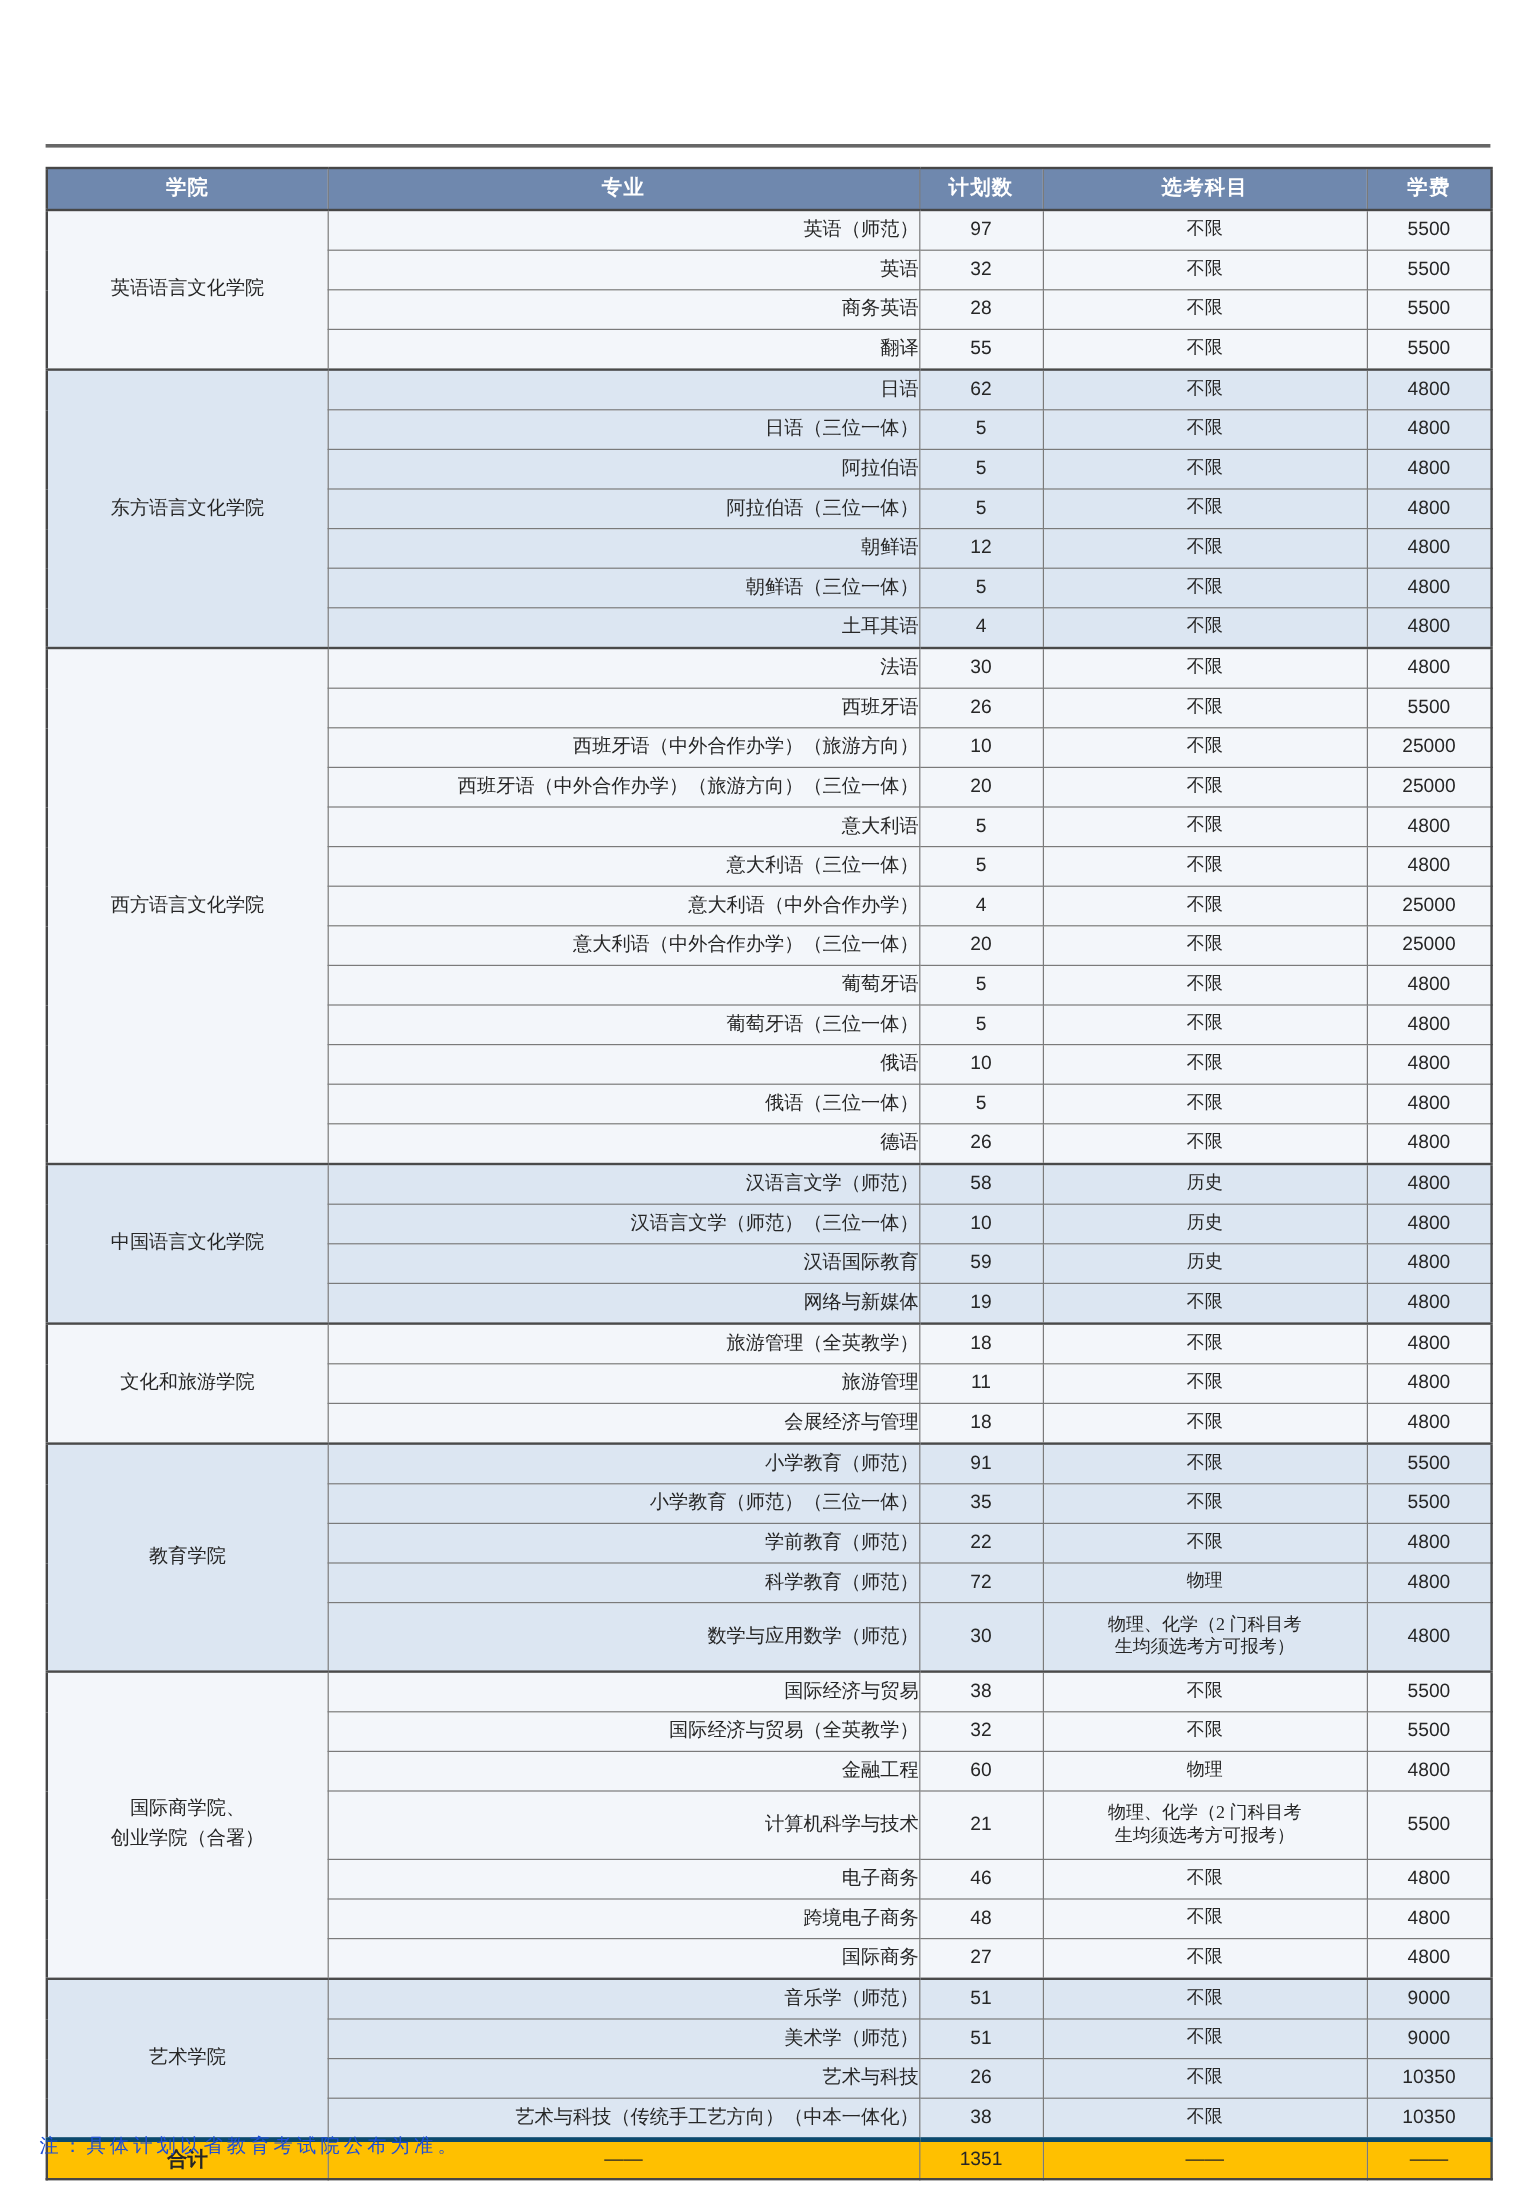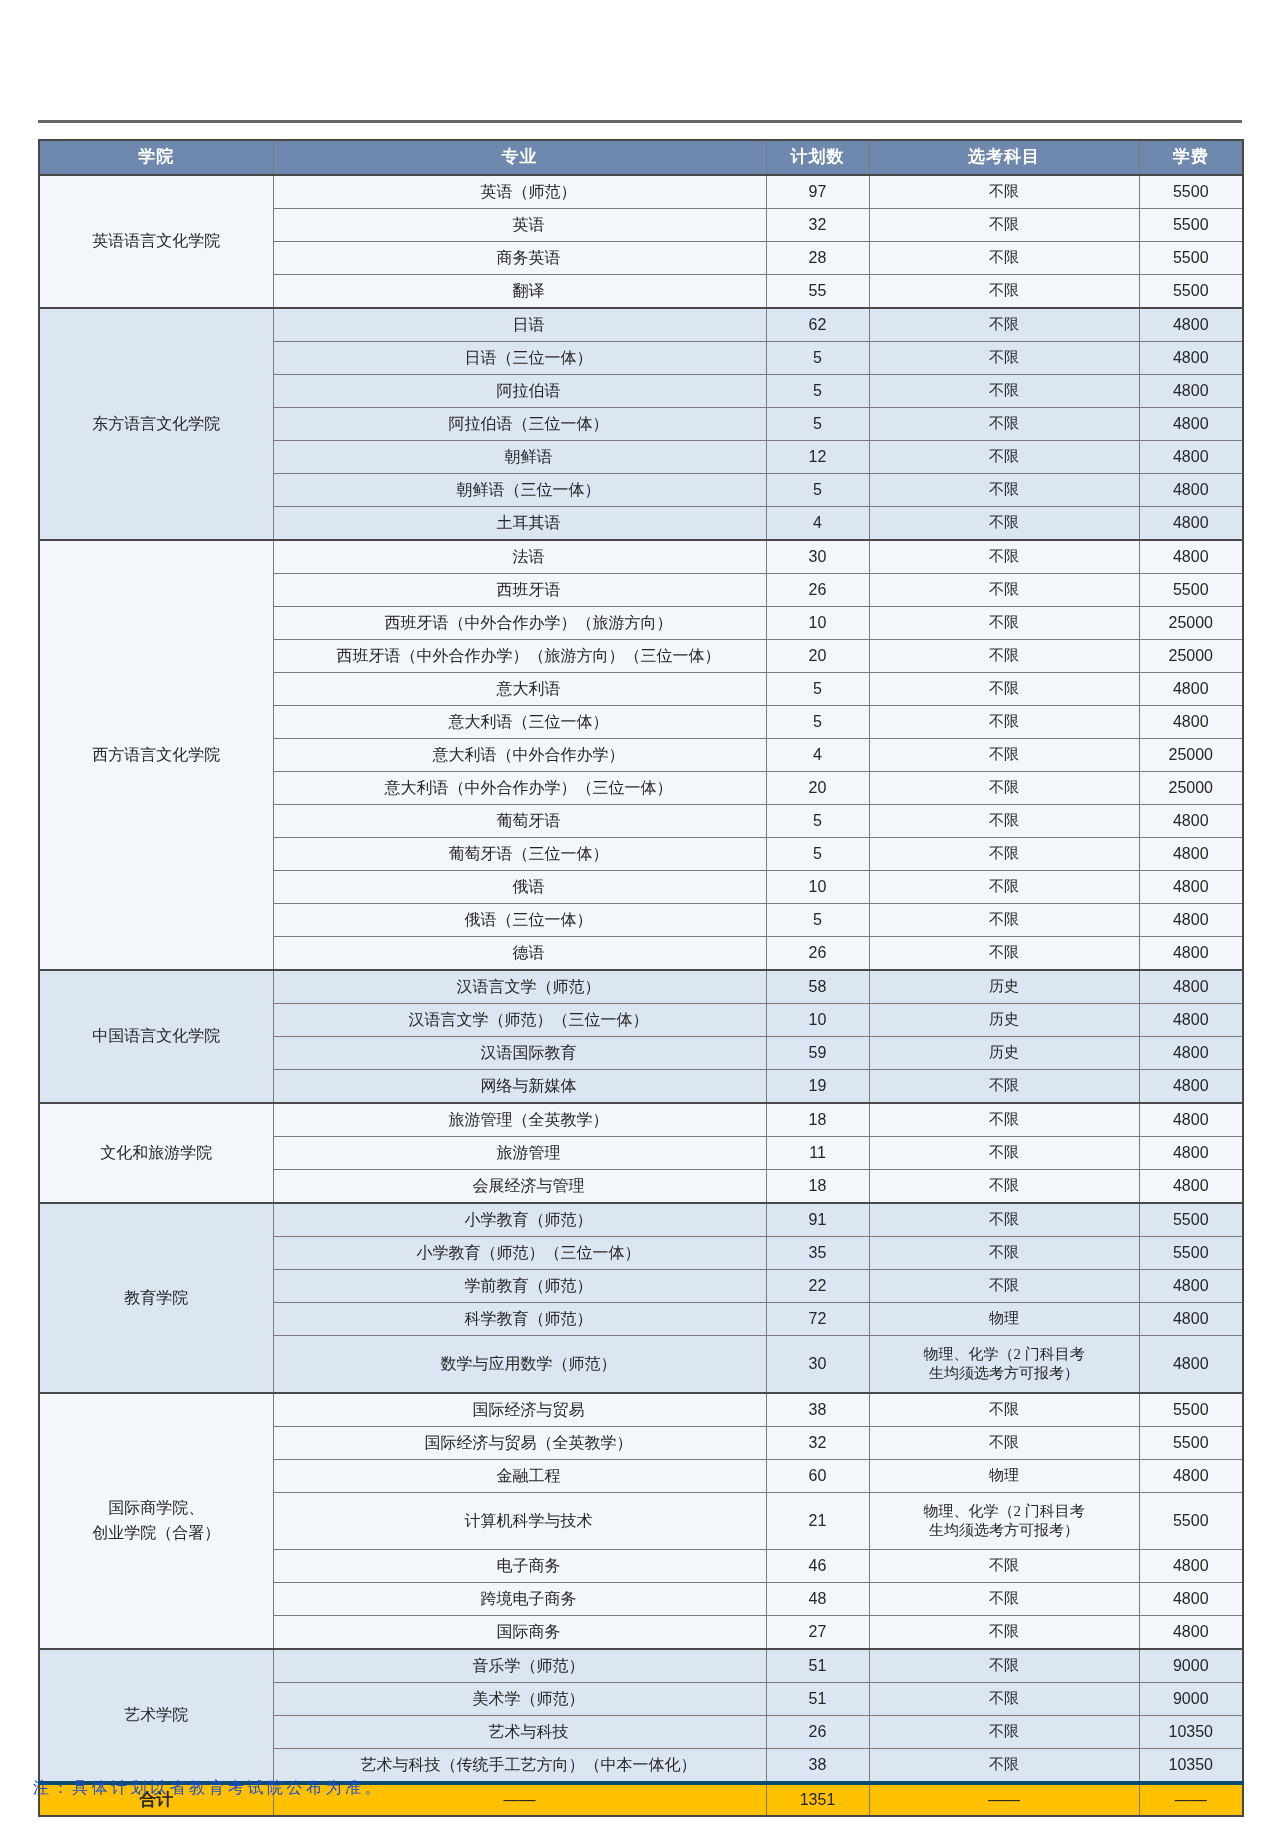--- a/index.html
+++ b/index.html
@@ -46,21 +46,21 @@
     font-size:17px;font-weight:bold;letter-spacing:1px;
     border-bottom:2px solid #474747;
     border-top:2px solid #474747;
   }
   #plan-table{border:2px solid #474747;}
   #plan-table tbody td{height:32px;}
   #plan-table tbody tr.tall td{height:56px;}
   #plan-table tbody tr.group-start td{border-top:2px solid #4a4a4a;}
   #plan-table tbody tr.g-light td{background:#f3f6fa;}
   #plan-table tbody tr.g-blue td{background:#dce6f2;}
-  #plan-table td.major-cell{text-align:center;padding-left:18px;}
+  #plan-table td.major-cell{text-align:right;padding-left:18px;}
   #plan-table td.college-cell{
     white-space:pre-line;line-height:1.55;
   }
   #plan-table td.subjects-cell{white-space:pre-line;font-size:15px;font-family:Liberation Serif, serif;}
   #plan-table tfoot td{
     height:30px;
     background:#ffc000;
     border-top:4px solid #0c4a6e;
     color:#262626;
     margin-left:27px;

